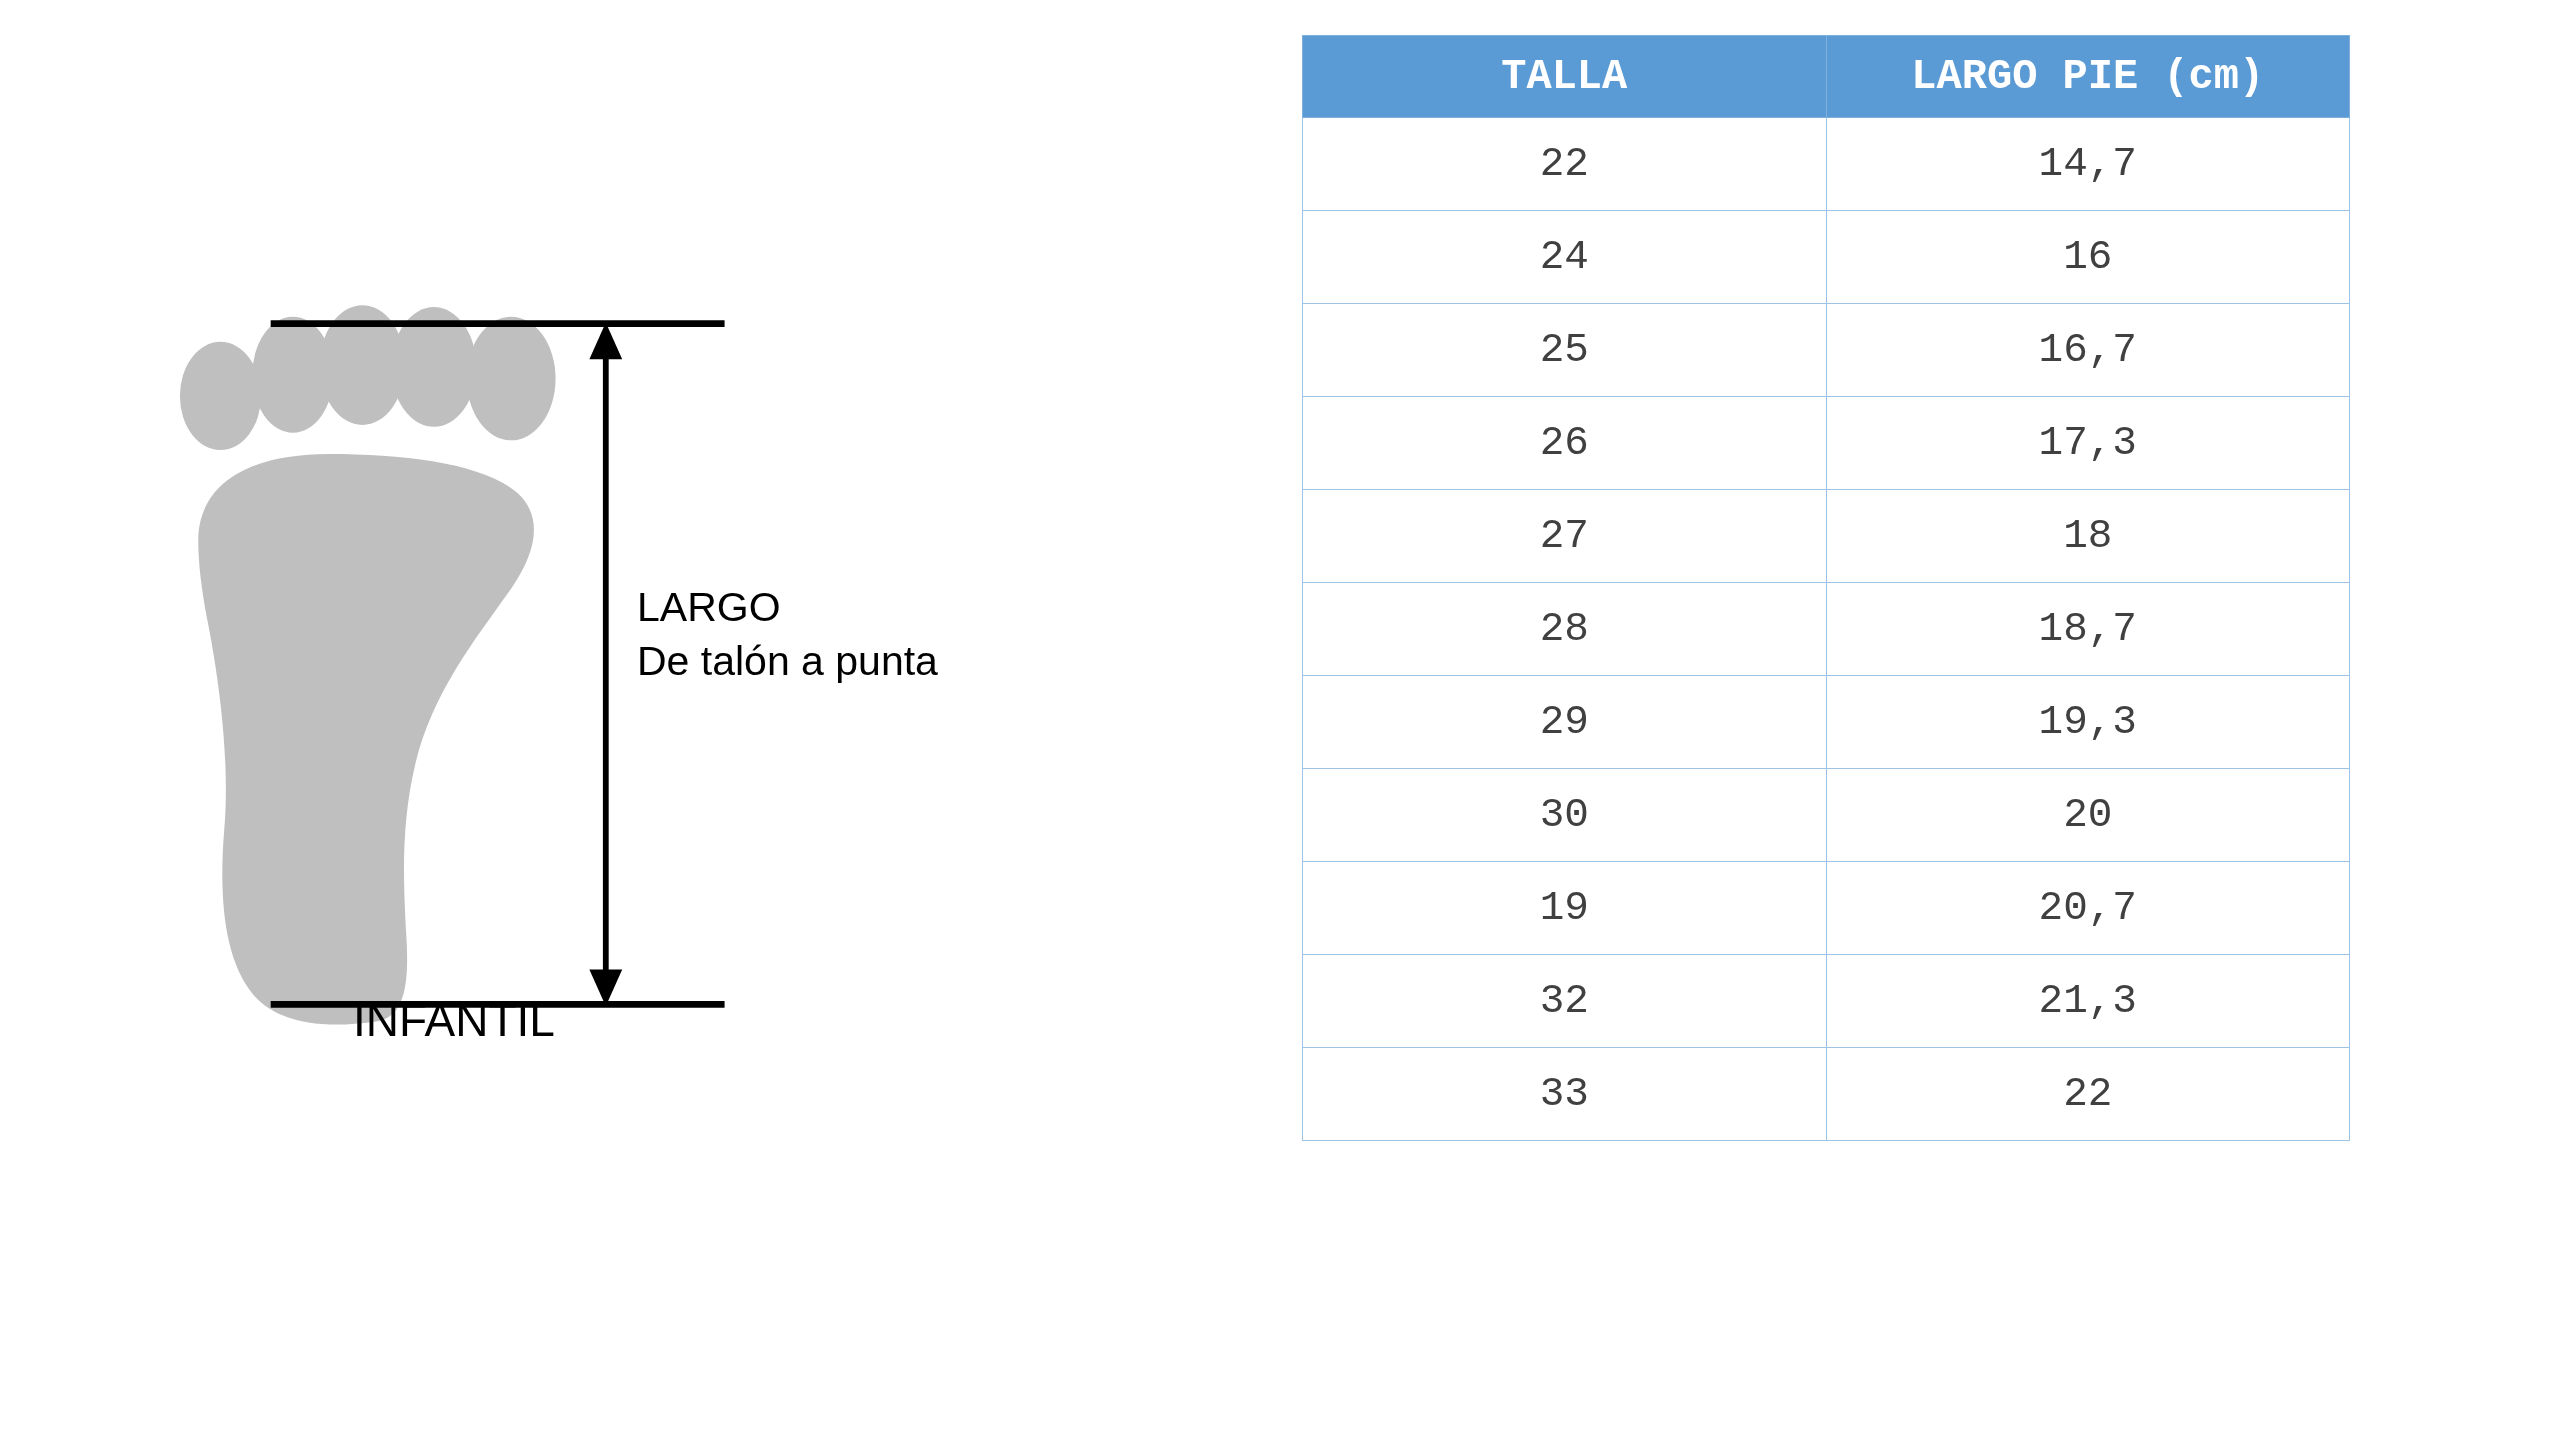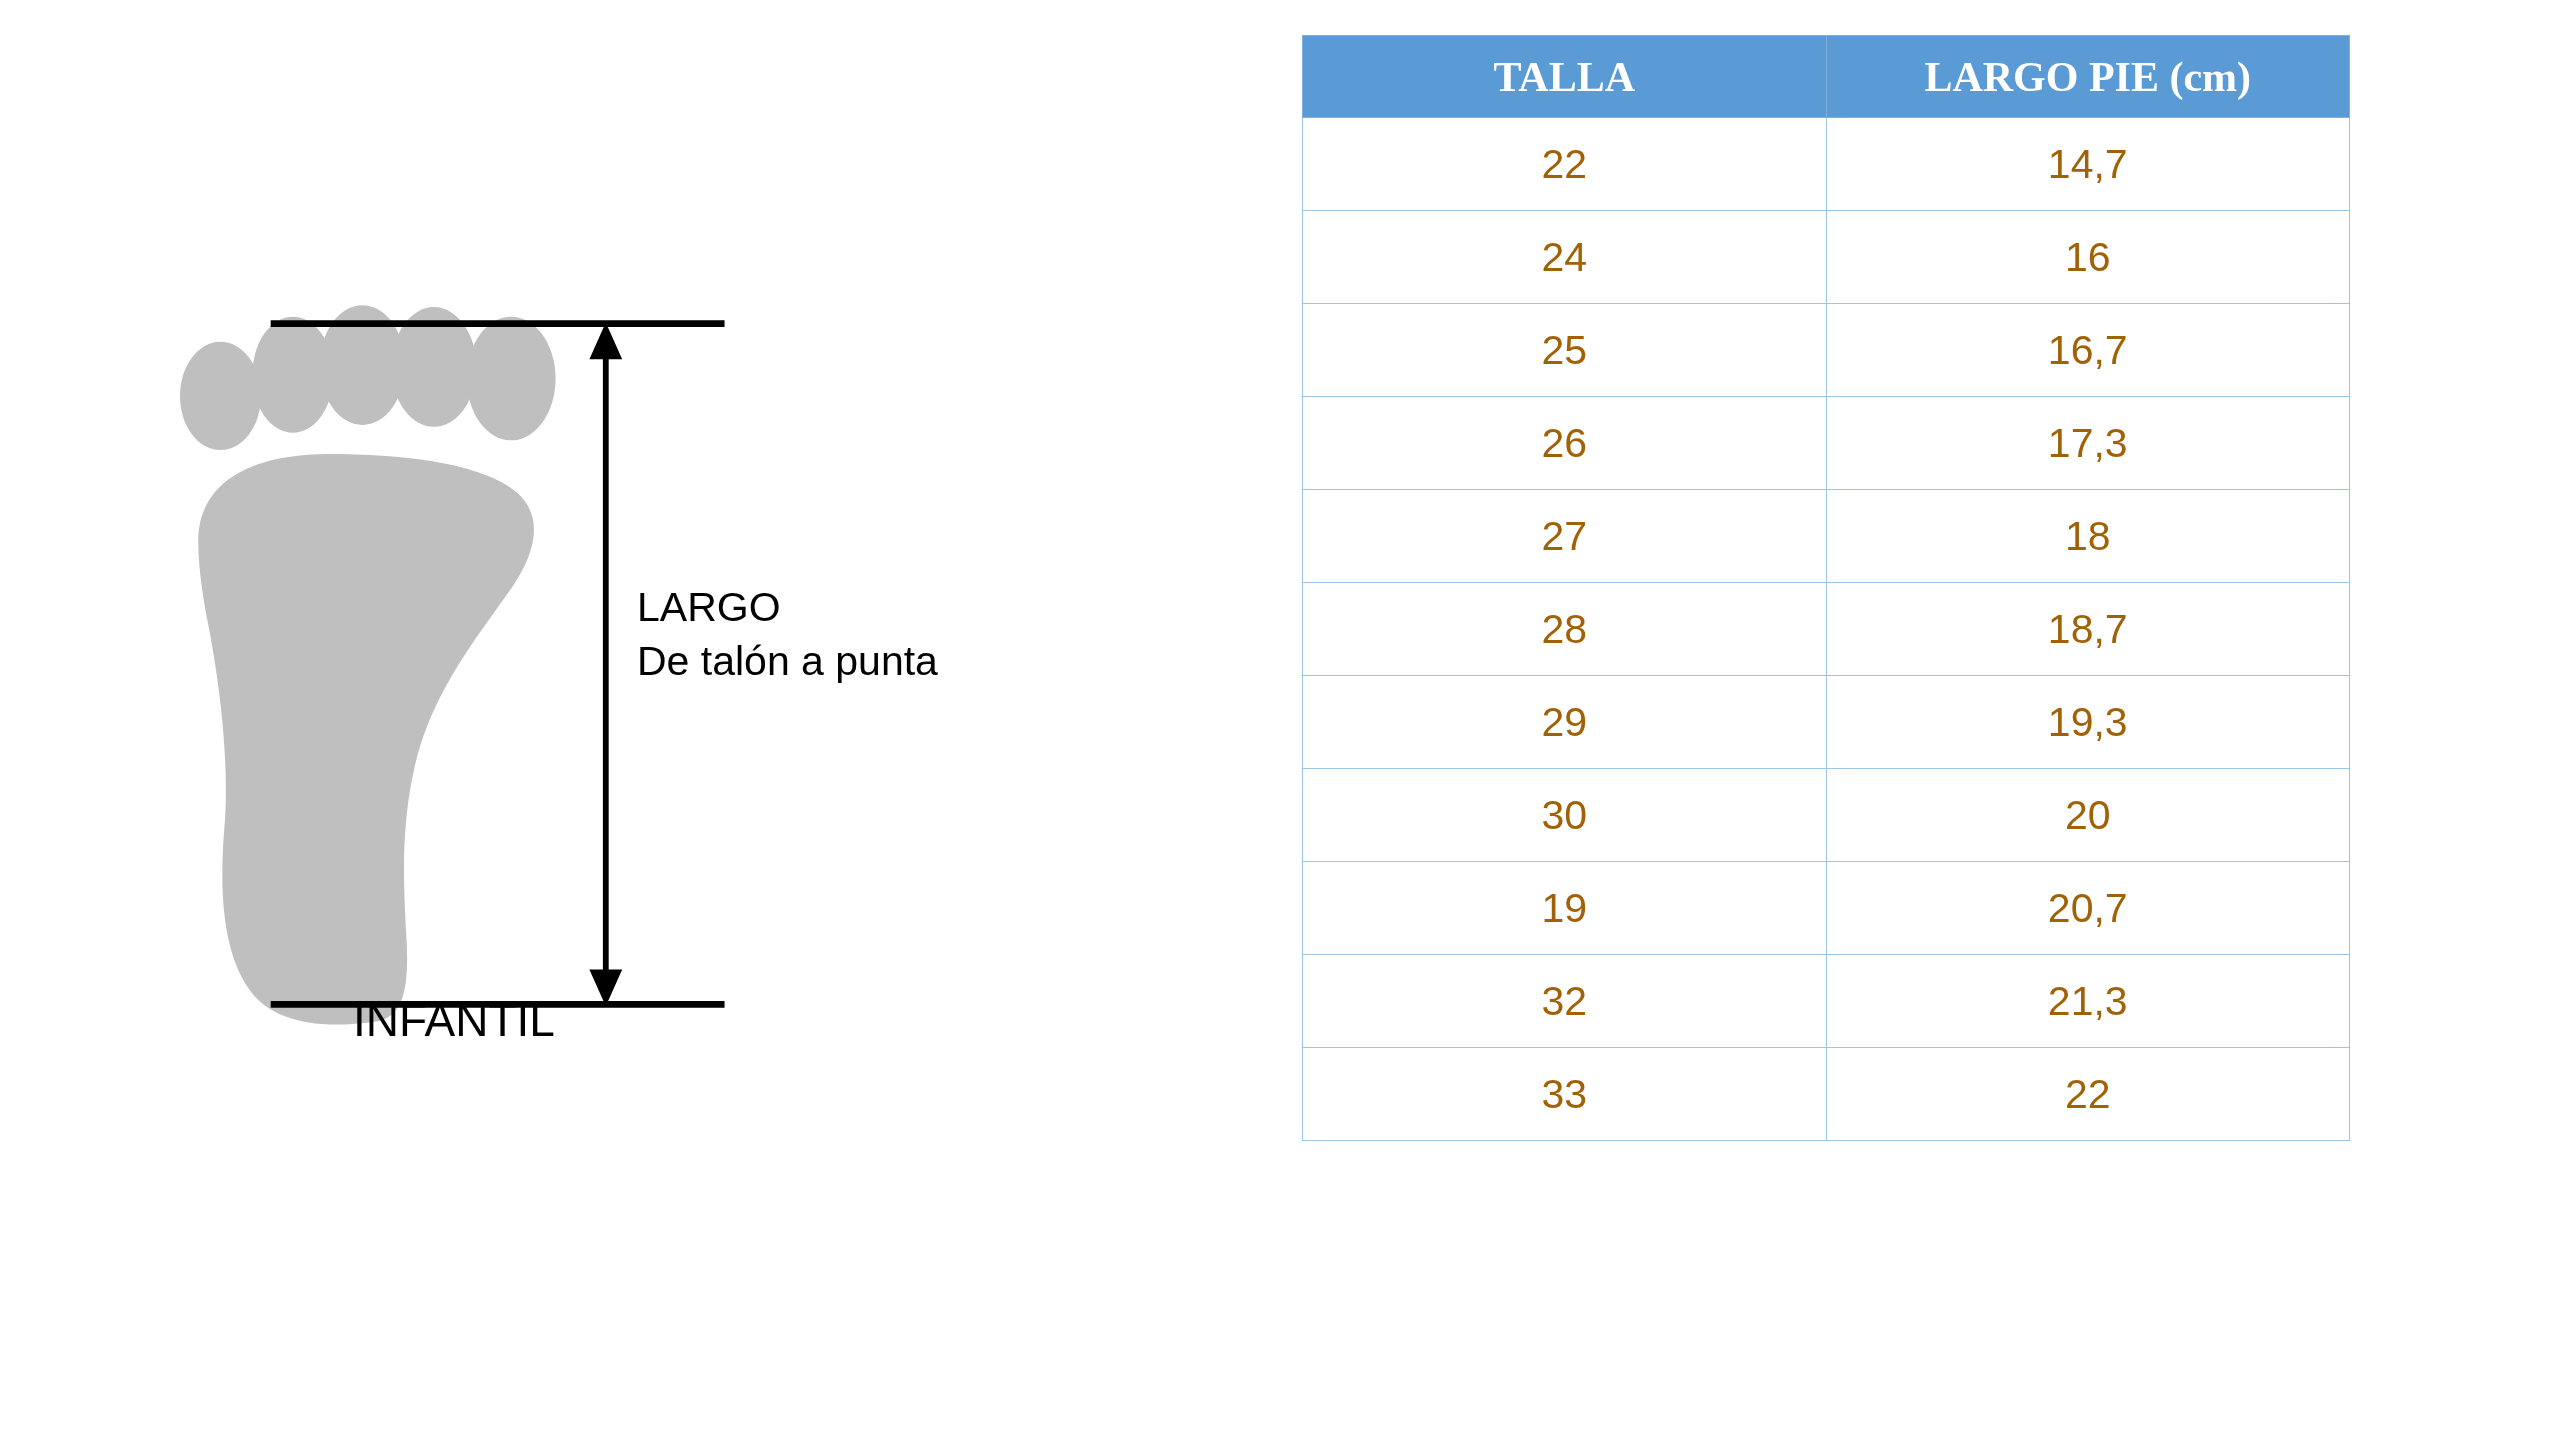--- a/index.html
+++ b/index.html
@@ -61,30 +61,30 @@
     table-layout: fixed;
   }
   table#size-table th {
     background: #5b9bd5;
     color: #ffffff;
     font-size: 42px;
     font-weight: bold;
     height: 79px;
     text-align: center;
     border: 1px solid #7fb0dd;
-    font-family: Liberation Serif, serif;
+    font-family: Liberation Mono, monospace;
   }
   table#size-table td {
     background: #ffffff;
-    color: #a16207;
+    color: #404040;
     font-size: 41px;
     height: 90px;
     text-align: center;
     border: 1px solid #9dc3e6;
-    font-family: Liberation Sans, sans-serif;
+    font-family: Liberation Mono, monospace;
     vertical-align: middle;
   }
   table#size-table col.c1 { width: 50%; }
   table#size-table col.c2 { width: 50%; }
 </style>
 </head>
 <body>
 
 <div id="foot-diagram">
 

